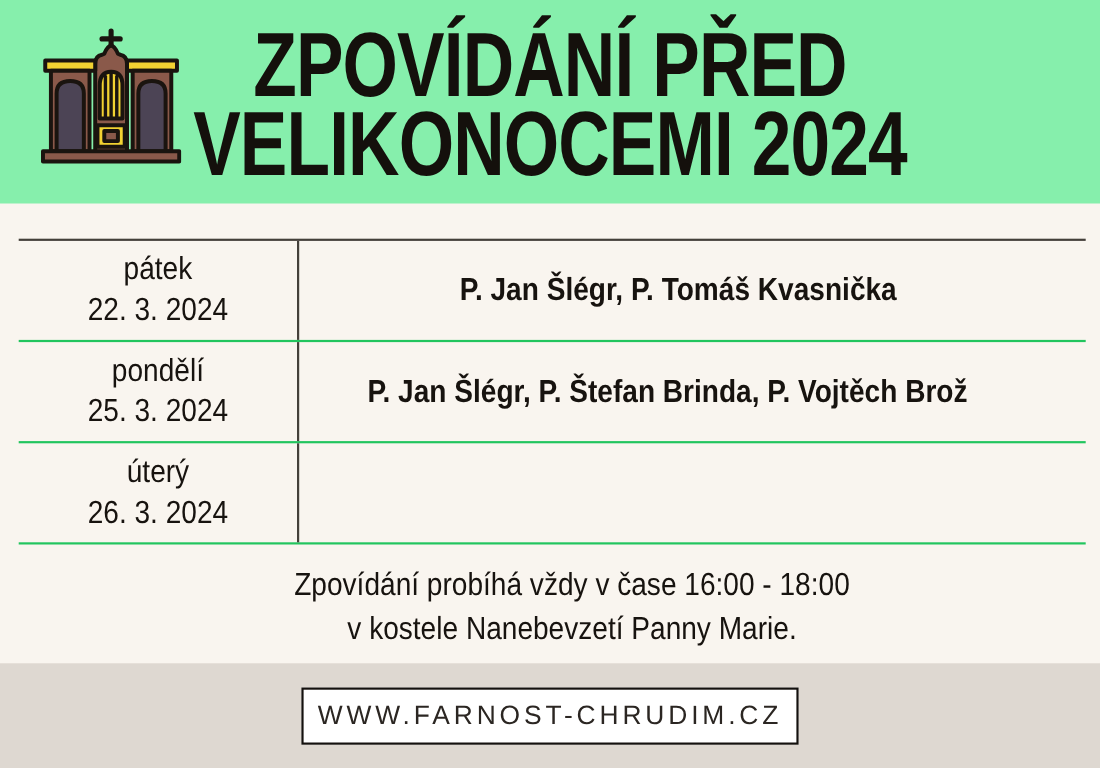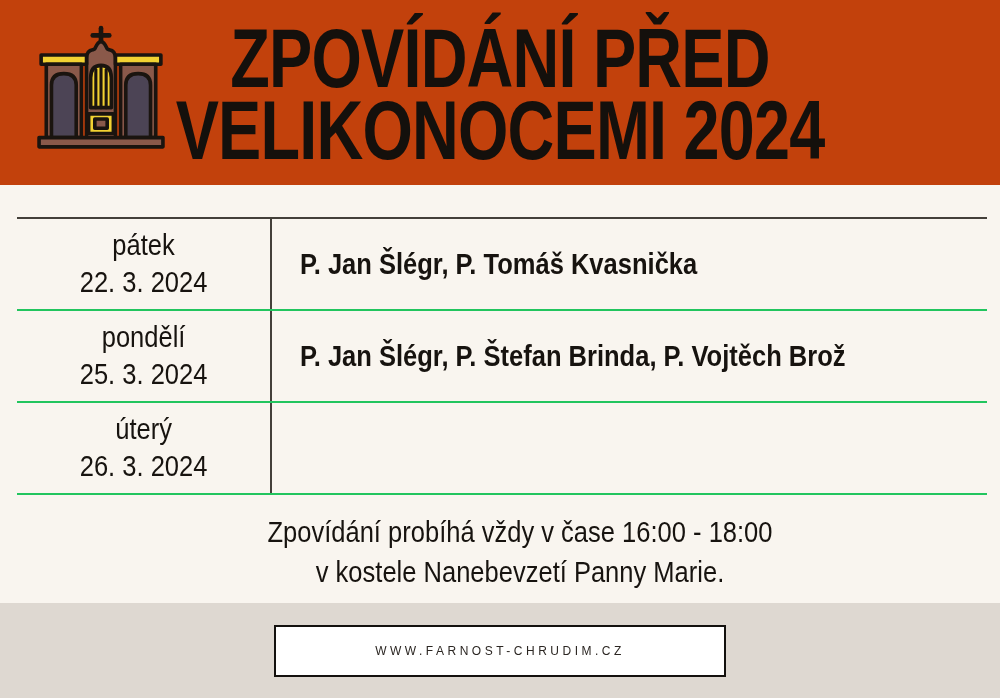--- a/index.html
+++ b/index.html
@@ -4,63 +4,63 @@
 <style>
   html,body { margin:0; padding:0; }
   .poster {
     position:relative; width:1000px; height:698px; overflow:hidden;
     background:#f9f5ef; color:#17130f;
     font-family:"Liberation Sans", sans-serif;
   }
   
   .header {
     position:absolute; top:0; left:0; width:1000px; height:185px;
-    background:#c2410c;
+    background:#86efac;
   }
   .icon-wrap { position:absolute; left:37px; top:24px; width:128px; height:128px; }
   .title {
     position:absolute; top:23px; left:0; width:1000px; margin:0;
     text-align:center; font-weight:bold; font-size:83px; line-height:72px;
     letter-spacing:-1px; transform:scaleX(0.78); color:#14100c;
   }
   .title span { display:block; }
   
   .schedule {
     position:absolute; top:217px; left:17px; width:970px;
     border-top:2px solid #44403a;
   }
   .row { display:flex; height:90px; border-bottom:2px solid #22c55e; }
   .cell-date {
     width:255px; border-right:2px solid #44403a; box-sizing:border-box;
     display:flex; align-items:center; justify-content:center; text-align:center;
   }
   .dd-wrap { transform:scaleX(0.88); }
   .day, .date { font-size:29px; line-height:37px; white-space:nowrap; }
-  .cell-names { flex:1; display:flex; align-items:center; padding-left:28px; }
+  .cell-names { flex:1; display:flex; align-items:center; padding-left:28px;justify-content:center; }
   .names {
     font-size:29px; font-weight:bold; white-space:nowrap;
     transform:scaleX(0.88); transform-origin:left center;
   }
   
   .note {
     position:absolute; top:508px; left:16px; width:1000px; margin:4px;
     text-align:center; font-size:29px; line-height:40px;
   }
   .note-inner { transform:scaleX(0.88); }
   
   .footer {
     position:absolute; top:603px; left:0; width:1000px; height:95px;
     background:#ded8d1; display:flex; align-items:center; justify-content:center;
   }
   .web-box {
     width:452px; height:52px; box-sizing:border-box;
     background:#ffffff; border:2.5px solid #14110e;
     display:flex; align-items:center; justify-content:center;
   }
-  .web-text { font-size:12px; letter-spacing:3.5px; color:#2b2622; white-space:nowrap;text-align:center; }
+  .web-text { font-size:24px; letter-spacing:3.5px; color:#2b2622; white-space:nowrap;text-align:center; }
 </style>
 </head>
 <body>
 
 <div class="poster">
 
   <header class="header">
     <div class="icon-wrap">
       <svg viewBox="0 0 124 122" width="128" height="126" aria-hidden="true">
         <g stroke="#1a140f" stroke-width="3.5" stroke-linejoin="round" stroke-linecap="round">

